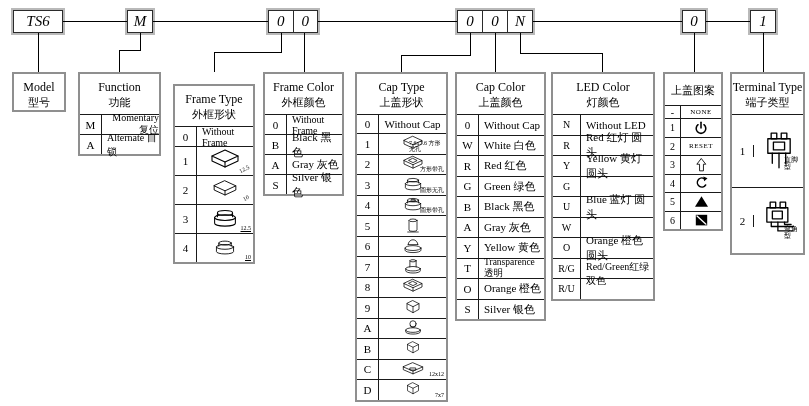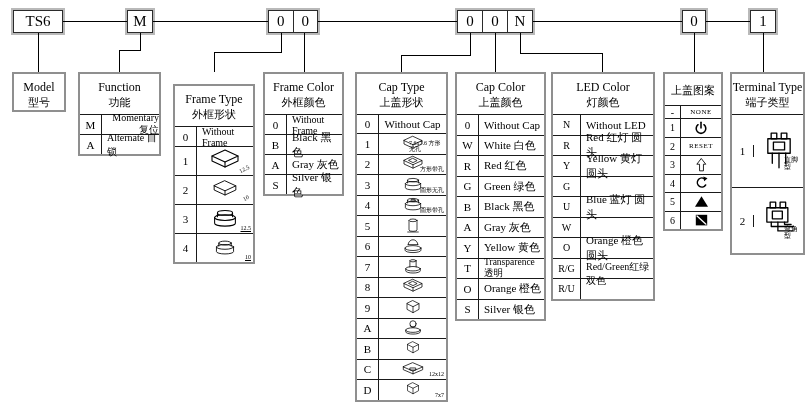--- a/index.html
+++ b/index.html
@@ -2,21 +2,21 @@
 <html><head>
 <meta charset="utf-8">
 <style>
   html,body{margin:0;padding:0;background:#fff;}
   .canvas{position:relative;width:809px;height:406px;background:#fff;overflow:hidden;
           font-family:"Liberation Serif", serif;color:#000;}
   
   .pbox{position:absolute;display:flex;background:#fff;border:1px solid #2b2b2b;
         box-shadow:0 0 0 2px #b9b9b9;box-sizing:border-box;}
   .pcell{flex:1;display:flex;align-items:center;justify-content:center;
-         font-size:15px;line-height:1;}
+         font-size:15px;line-height:1;font-style:italic;}
   .pcell + .pcell{border-left:1px solid #2b2b2b;}
   
   .lh{position:absolute;height:1px;background:#000;}
   .lv{position:absolute;width:1px;background:#000;}
   
   .col{position:absolute;background:#fff;border:2px solid #8f8f8f;box-sizing:border-box;}
   .hdr{height:40px;box-sizing:border-box;display:flex;flex-direction:column;
        align-items:center;justify-content:center;gap:2px;}
   .hdr .en{font-size:12px;line-height:13px;}
   .hdr .zh{font-size:11px;line-height:12px;}

